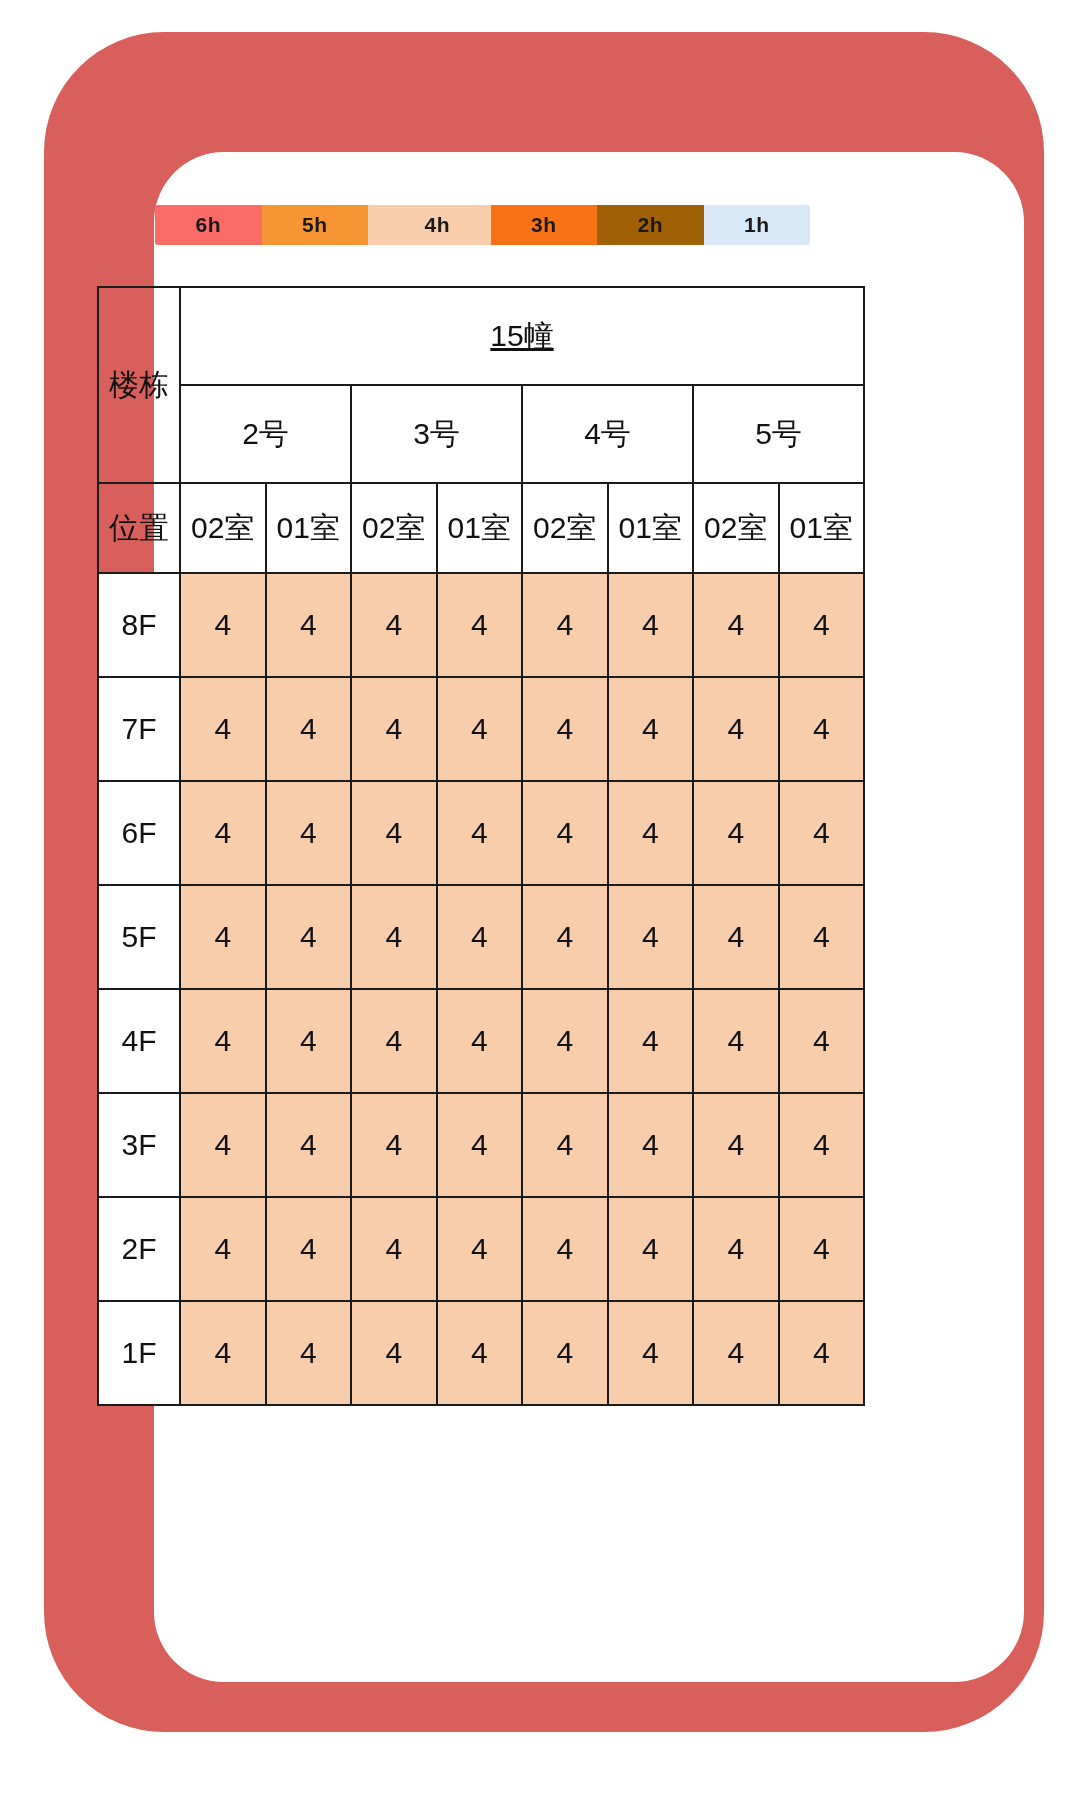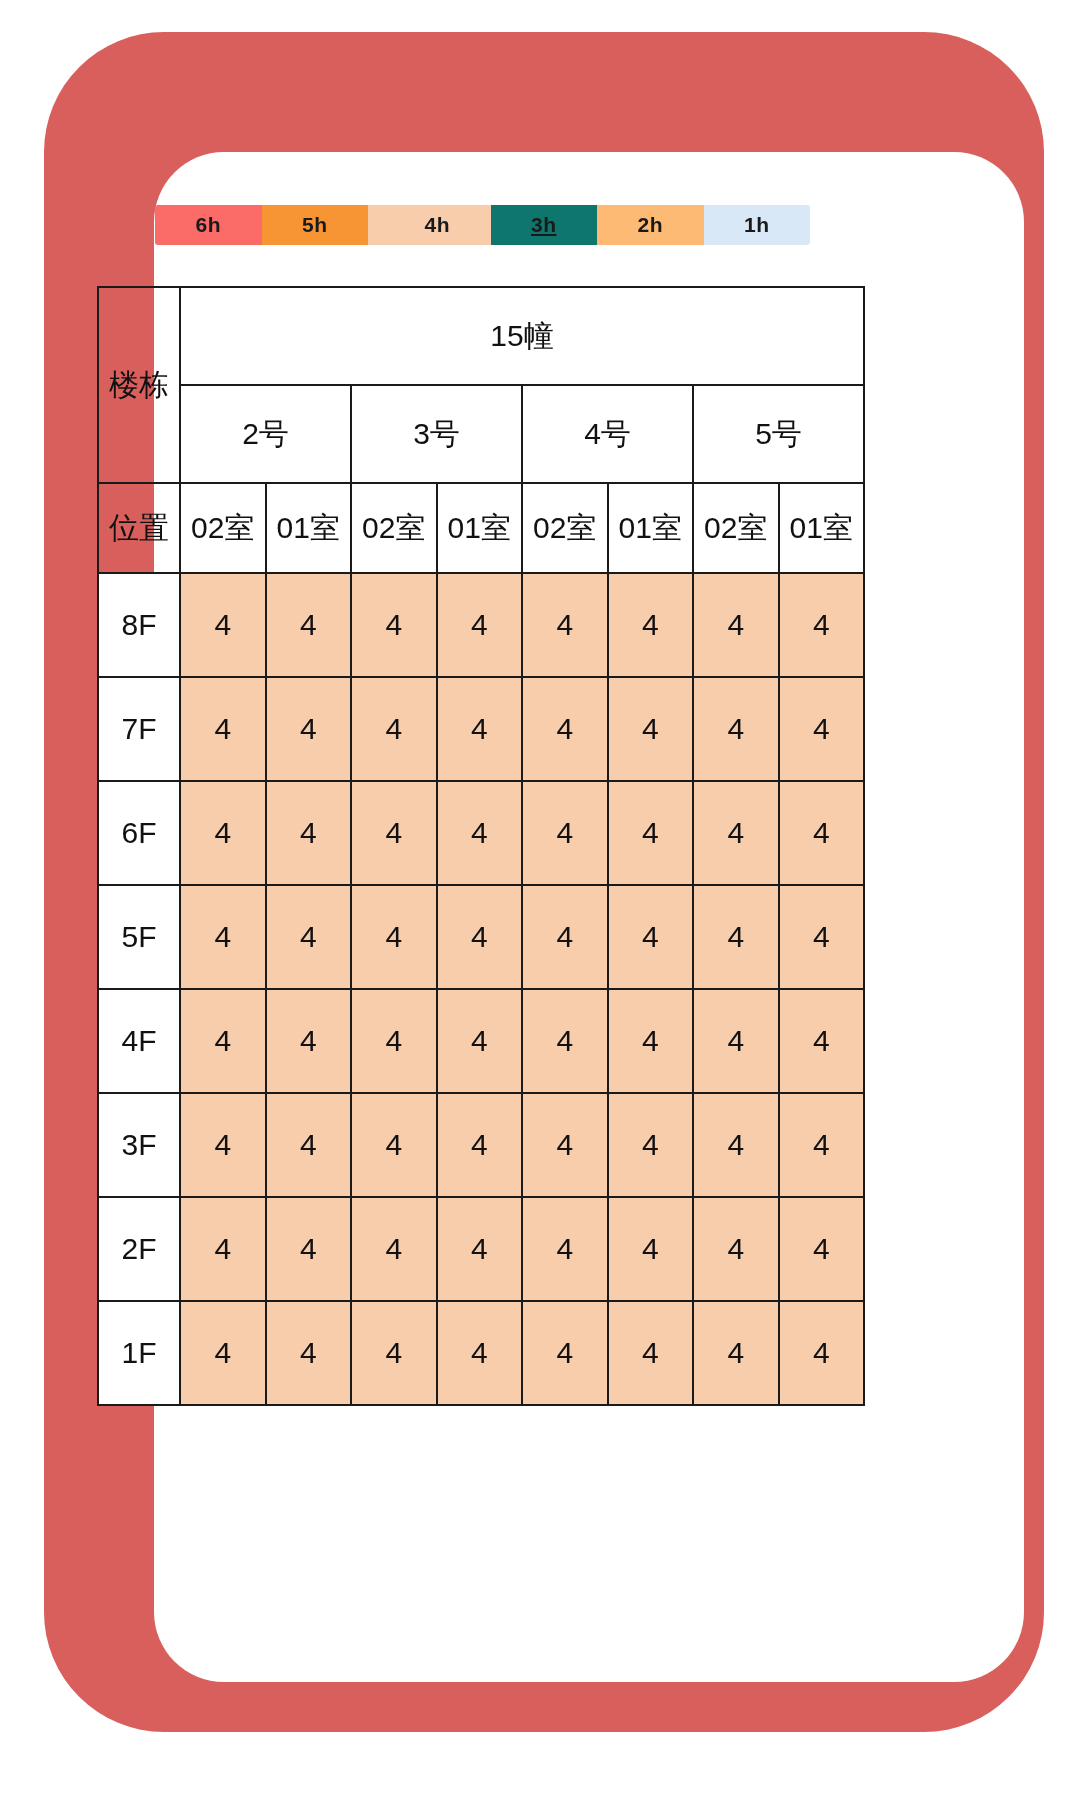--- a/index.html
+++ b/index.html
@@ -77,20 +77,21 @@
     color: #111111;
     font-size: 30px;
     padding: 0;
   }
   .col-label { width: 82px; }
   .col-room  { width: 85.5px; }
 
   .hdr-building {
     height: 96px;
     font-size: 30px;
+    text-decoration: underline;
   }
   .hdr-unit {
     height: 96px;
     font-size: 30px;
     margin-top: 48px;
   }
   .hdr-pos {
     height: 88px;
     font-size: 29px;
   }
@@ -112,22 +113,22 @@
 <body>
 
 <div id="outer-frame">
   <div id="inner-panel"></div>
 </div>
 
 <div id="legend">
     <div class="legend-cell" style="background: rgb(251, 107, 104);">6h</div>
     <div class="legend-cell" style="background: rgb(247, 148, 52);">5h</div>
     <div class="legend-cell" style="background: rgb(248, 205, 172); padding-left: 16px;">4h</div>
-    <div class="legend-cell" style="background: #0f766e; text-decoration: underline;">3h</div>
-    <div class="legend-cell" style="background: #fdba74;">2h</div>
+    <div class="legend-cell" style="background: #f97316;">3h</div>
+    <div class="legend-cell" style="background: #a16207;">2h</div>
     <div class="legend-cell" style="background: rgb(217, 232, 247);">1h</div>
   </div>
 
 <table id="sun-table">
   <colgroup>
     <col class="col-label">
     <col class="col-room">
       <col class="col-room">
     <col class="col-room">
       <col class="col-room">

